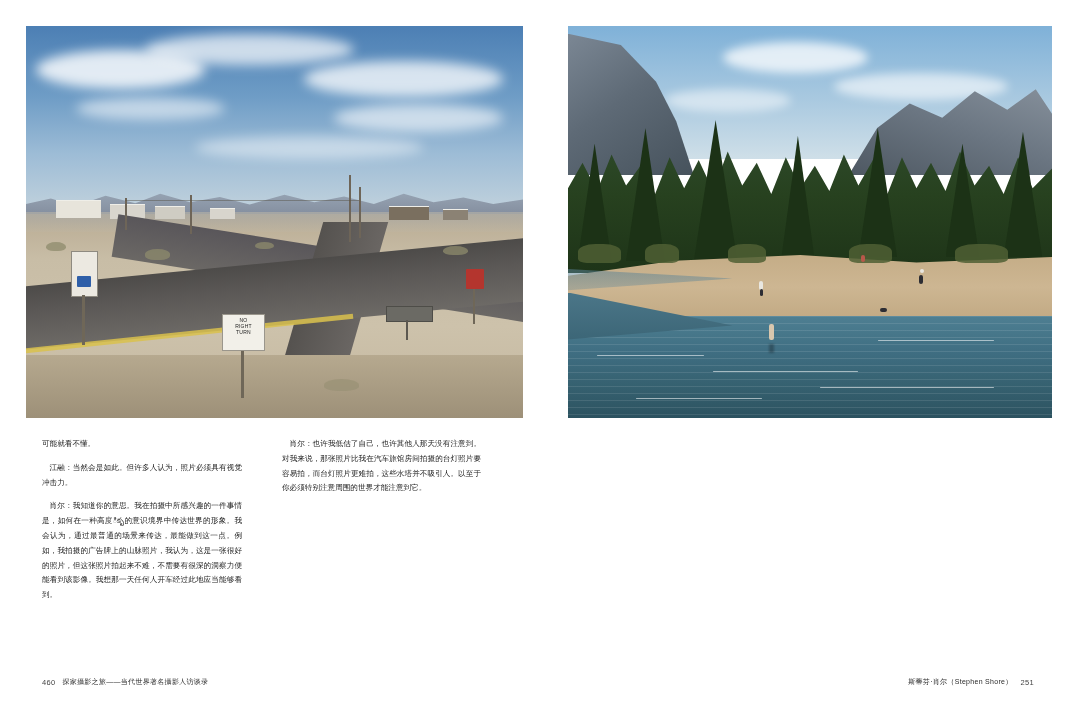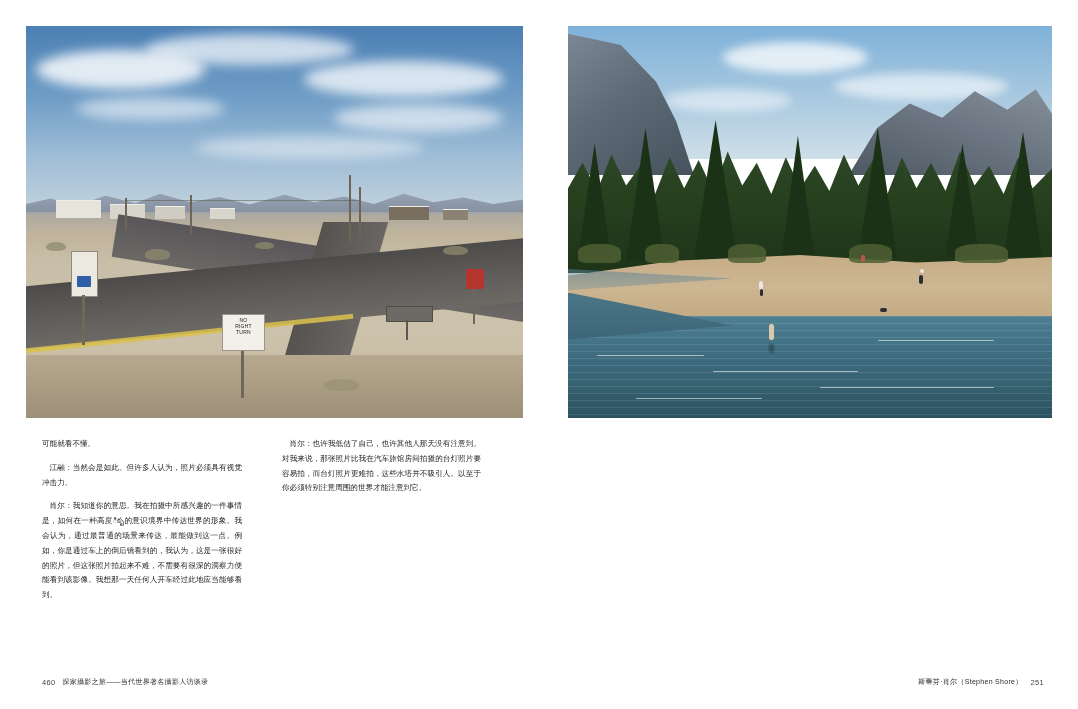--- a/index.html
+++ b/index.html
@@ -353,21 +353,21 @@
     position: absolute;
     bottom: 22px;
     font-size: 7px;
     color: #2a2a2a;
     display: flex;
     align-items: center;
     gap: 7px;
     letter-spacing: .3px;
   }
   .folio-left { left: 42px; }
-  .folio-right { right: 34px; gap: 8px; }
+  .folio-right { right: 44px; gap: 8px; }
   .folio .num { font-size: 7.5px; color: #444; }
   .gutter {
     position: absolute;
     left: 539px; top: 0; bottom: 0;
     width: 1px;
     background: rgba(0,0,0,0.0);
   }
 </style>
 </head>
 <body>
@@ -424,21 +424,21 @@
       <div class="lp-bush" style="left:4%;top:55%;width:4%;height:2.4%;"></div>
       <div class="lp-bush" style="left:24%;top:57%;width:5%;height:2.6%;"></div>
       <div class="lp-bush" style="left:46%;top:55%;width:4%;height:2%;"></div>
       <div class="lp-bush" style="left:84%;top:56%;width:5%;height:2.4%;"></div>
       <div class="lp-bush" style="left:60%;top:90%;width:7%;height:3%;background:#9a9275;"></div>
     </div>
 
     <div class="col lcol1">
       <p>可能就看不懂。</p>
       <p class="indent">江融：当然会是如此。但许多人认为，照片必须具有视觉冲击力。</p>
-      <p class="indent">肖尔：我知道你的意思。我在拍摄中所感兴趣的一件事情是，如何在一种高度ికృ的意识境界中传达世界的形象。我会认为，通过最普通的场景来传达，最能做到这一点。例如，你是通过车上的倒后镜看到的，我认为，这是一张很好的照片，但这张照片拍起来不难，不需要有很深的洞察力便能看到该影像。我想那一天任何人开车经过此地应当能够看到。</p>
+      <p class="indent">肖尔：我知道你的意思。我在拍摄中所感兴趣的一件事情是，如何在一种高度ికృ的意识境界中传达世界的形象。我会认为，通过最普通的场景来传达，最能做到这一点。例如，我拍摄的广告牌上的山脉照片，我认为，这是一张很好的照片，但这张照片拍起来不难，不需要有很深的洞察力便能看到该影像。我想那一天任何人开车经过此地应当能够看到。</p>
     </div>
 
     <div class="col lcol2">
       <p class="indent">肖尔：也许我低估了自己，也许其他人那天没有注意到。对我来说，那张照片比我在汽车旅馆房间拍摄的台灯照片要容易拍，而台灯照片更难拍，这些水塔并不吸引人。以至于你必须特别注意周围的世界才能注意到它。</p>
     </div>
 
     <div class="folio folio-left">
       <span class="num">460</span>
       <span>探家攝影之旅——当代世界著名攝影人访谈录</span>
     </div>

